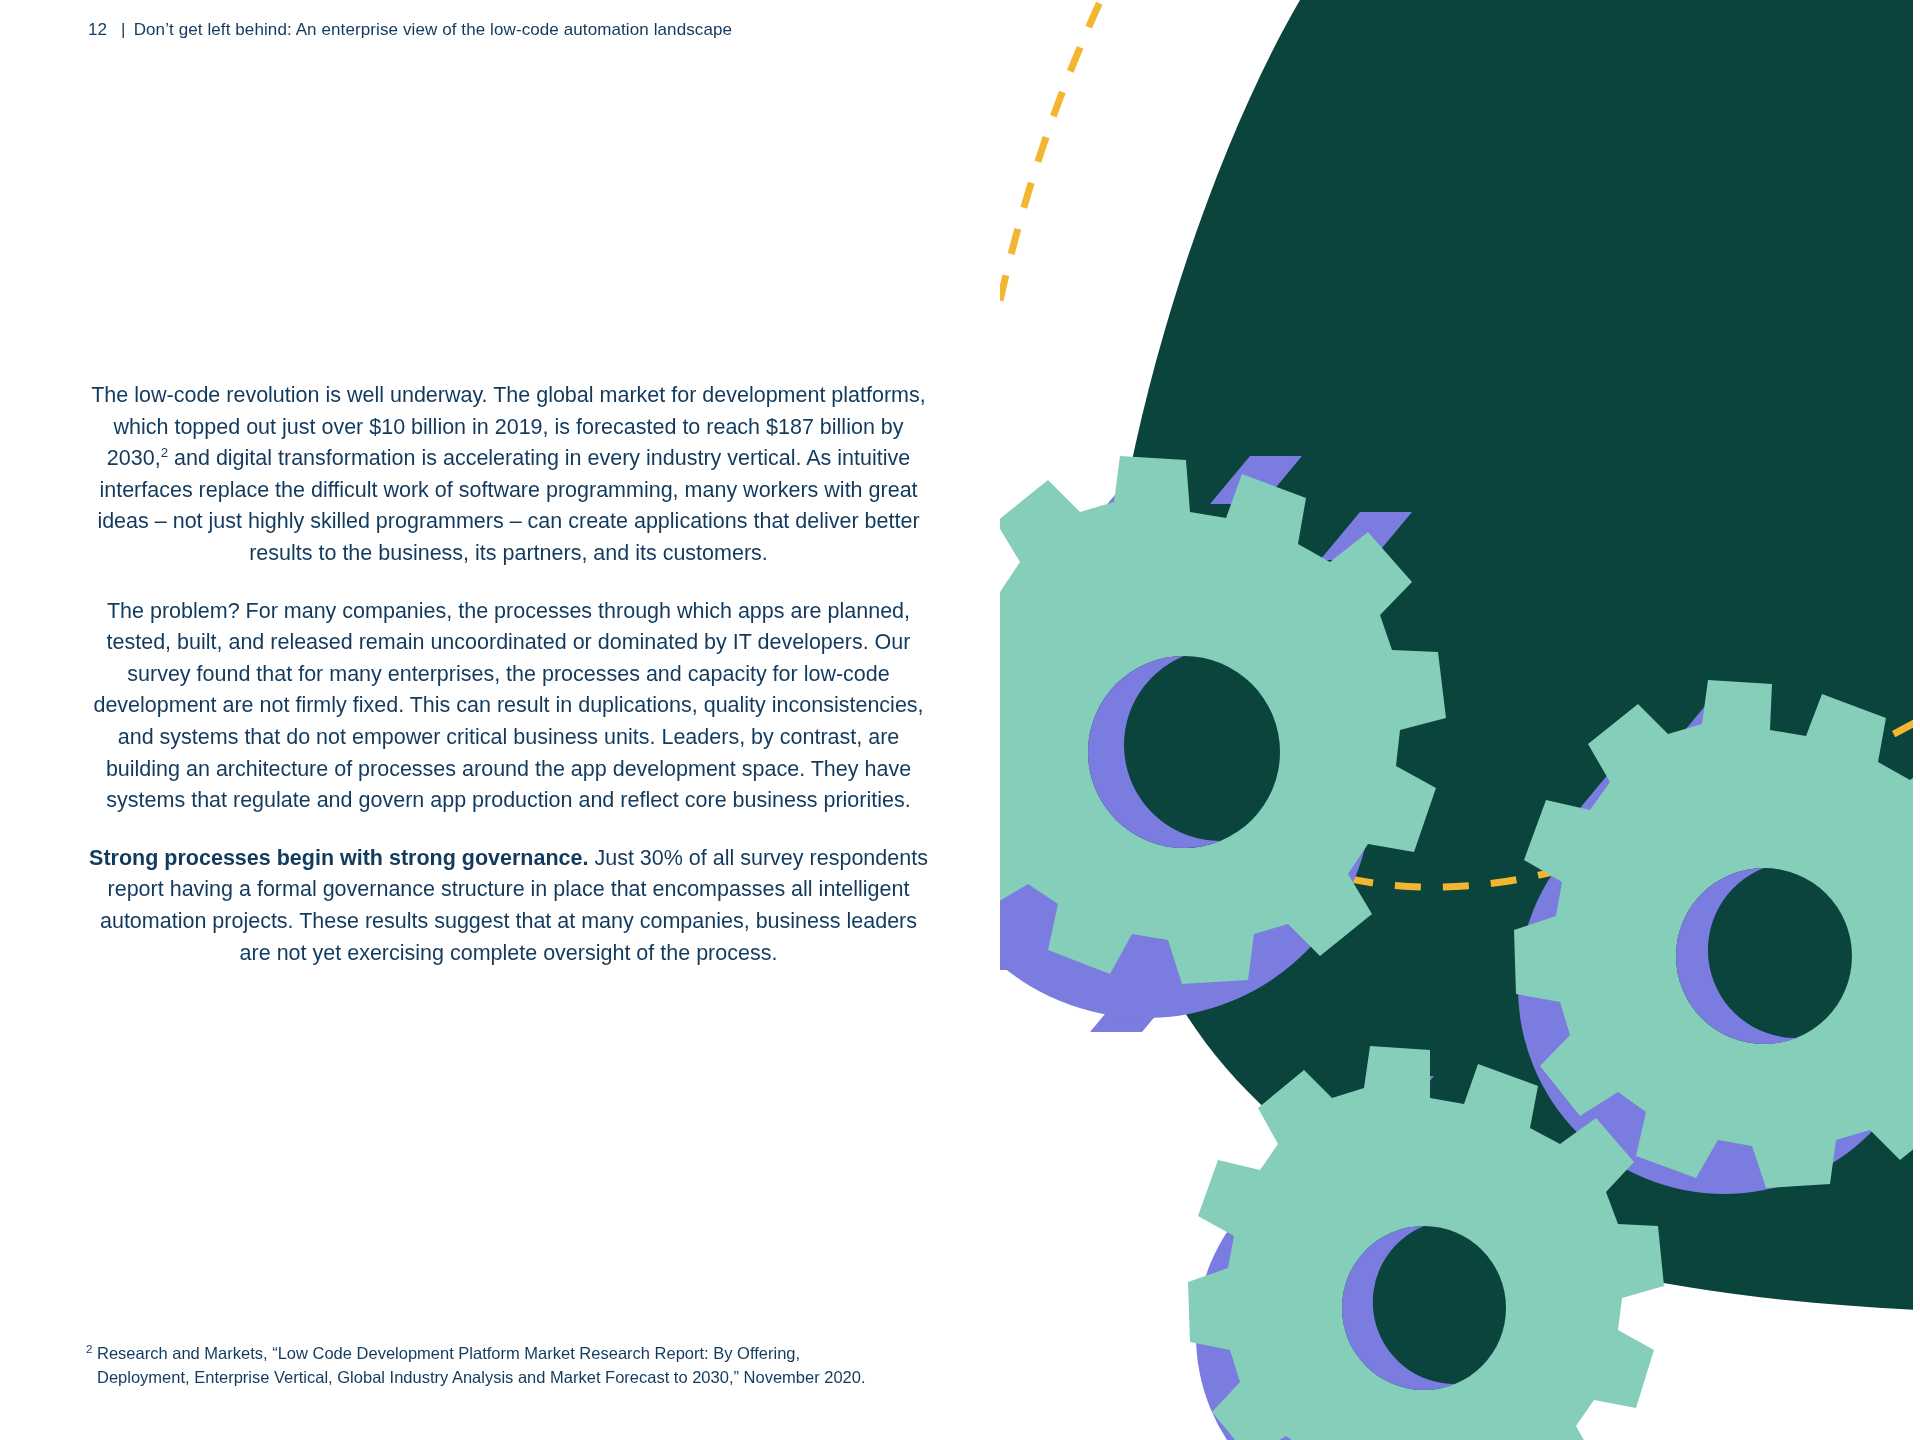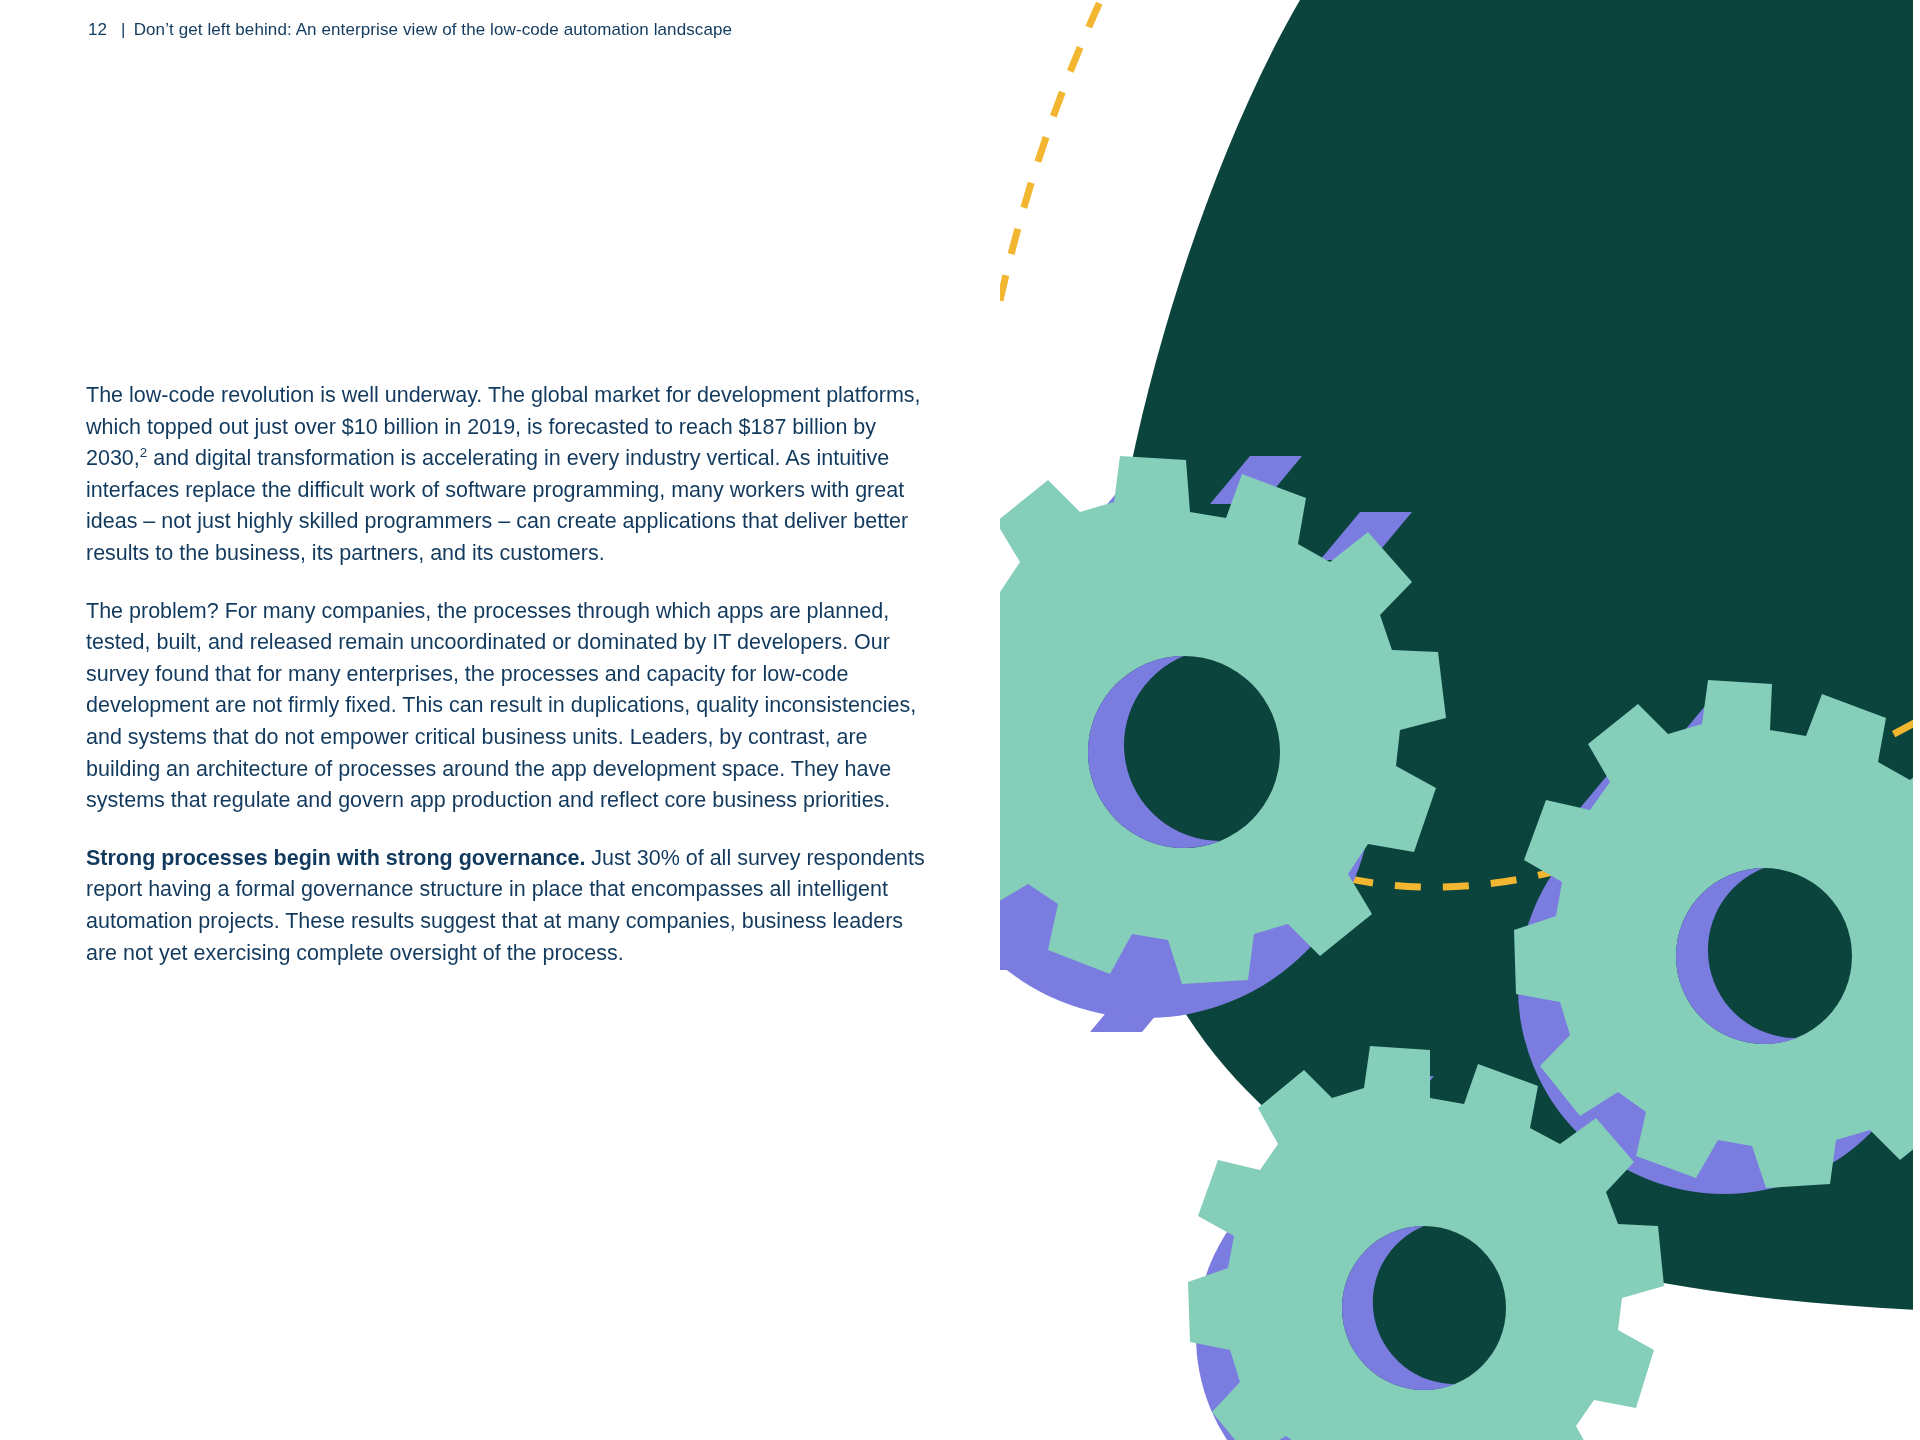--- a/index.html
+++ b/index.html
@@ -66,20 +66,21 @@
     position: absolute;
     left: 86px;
     top: 380px;
     width: 845px;
     color: #123a5e;
     font-size: 21.5px;
     line-height: 1.47;
   }
   .body-copy p {
     margin: 0 0 26px 0;
+    text-align: center;
   }
   .body-copy p:last-child { margin-bottom: 0; }
   .body-copy sup {
     font-size: 0.62em;
     vertical-align: super;
     line-height: 0;
   }
   .lead-bold { font-weight: 700; }
 
   
@@ -225,14 +226,18 @@
   </div>
 
 
   <div class="body-copy">
     <p><span>The low-code revolution is well underway. The global market for development platforms, which topped out just over $10 billion in 2019, is forecasted to reach $187 billion by 2030,</span><sup>2</sup><span>  and digital transformation is accelerating in every industry vertical. As intuitive interfaces replace the difficult work of software programming, many workers with great ideas – not just highly skilled programmers – can create applications that deliver better results to the business, its partners, and its customers.</span></p>
     <p>The problem? For many companies, the processes through which apps are planned, tested, built, and released remain uncoordinated or dominated by IT developers. Our survey found that for many enterprises, the processes and capacity for low-code development are not firmly fixed. This can result in duplications, quality inconsistencies, and systems that do not empower critical business units. Leaders, by contrast, are building an architecture of processes around the app development space. They have systems that regulate and govern app production and reflect core business priorities.</p>
     <p><span class="lead-bold">Strong processes begin with strong governance.</span><span> Just 30% of all survey respondents report having a formal governance structure in place that encompasses all intelligent automation projects. These results suggest that at many companies, business leaders are not yet exercising complete oversight of the process.</span></p>
   </div>
 
 
+  <div class="footnote">
+    <sup>2</sup><span> Research and Markets, “Low Code Development Platform Market Research Report: By Offering,</span>
+    <span class="ln2">Deployment, Enterprise Vertical, Global Industry Analysis and Market Forecast to 2030,” November 2020.</span>
+  </div>
 
 </div>
 
 </body></html>

